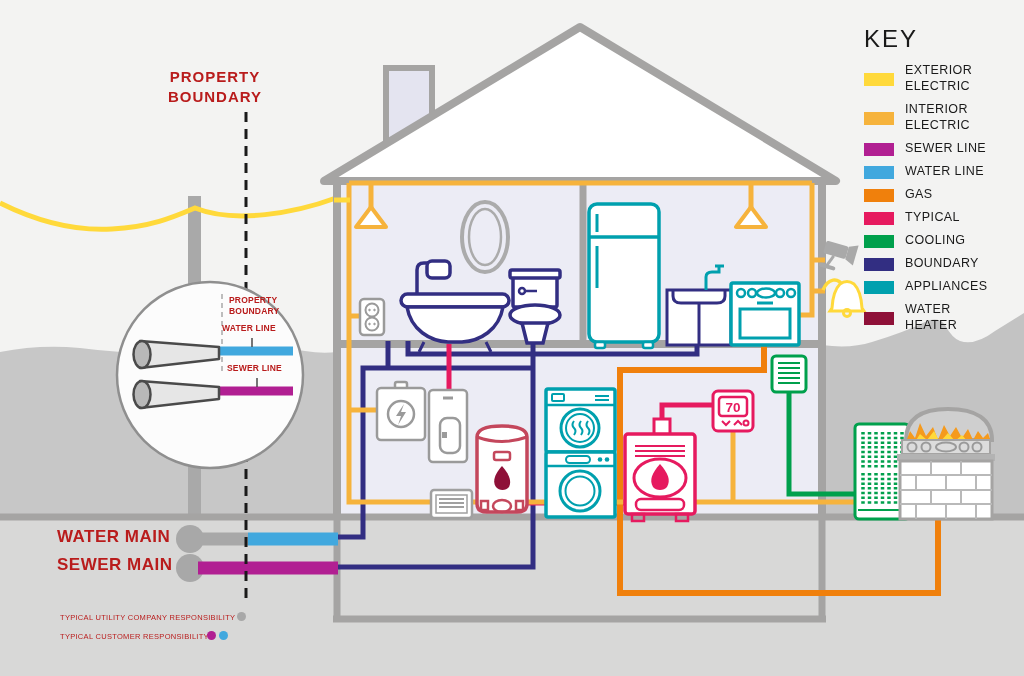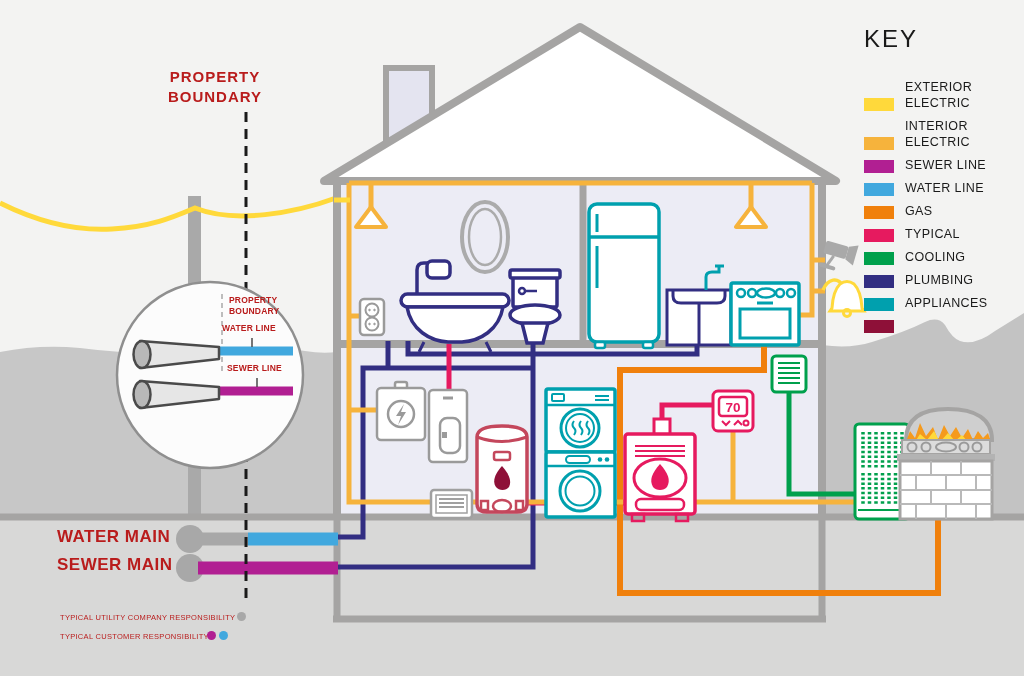--- a/index.html
+++ b/index.html
@@ -17,22 +17,22 @@
   .dot{position:absolute;border-radius:50%;width:9px;height:9px;}
   .dot-gray{left:237px;top:612px;background:#a8a8a8;}
   .dot-mag{left:207px;top:631px;background:#B11F92;}
   .dot-blue{left:219px;top:631px;background:#41A8DE;}
   .ins{font-size:8.5px;font-weight:800;letter-spacing:.2px;line-height:1.35;}
   .ins-pb{left:229px;top:295px;width:78px;}
   .ins-wl{left:222px;top:323px;}
   .ins-sl{left:227px;top:363px;}
   .ins-home{left:165px;top:403px;width:95px;text-align:center;}
   .key{position:absolute;left:864px;top:25px;width:150px;}
-  .key-title{font-size:24px;font-weight:500;letter-spacing:2px;margin-bottom:26px;}
-  .key-row{display:flex;gap:11px;margin-bottom:7px;align-items:flex-end;}
+  .key-title{font-size:24px;font-weight:500;letter-spacing:2px;margin-bottom:9px;}
+  .key-row{display:flex;gap:11px;margin-bottom:7px;align-items:center;}
   .swatch{width:30px;height:13px;flex:none;margin-top:2px;}
   .key-label{font-size:12.5px;font-weight:500;letter-spacing:.4px;line-height:1.28;width:100px;}
 </style>
 </head>
 <body>
 
 <div class="stage">
 
 <svg width="1024" height="676" viewBox="0 0 1024 676">
 
@@ -327,24 +327,25 @@
   <div class="key-row">
     <span class="swatch" style="background-color: rgb(230, 26, 95);"></span>
     <span class="key-label">TYPICAL</span>
       </div>
   <div class="key-row">
     <span class="swatch" style="background-color: rgb(0, 160, 76);"></span>
     <span class="key-label">COOLING</span>
       </div>
   <div class="key-row">
     <span class="swatch" style="background-color: rgb(50, 46, 130);"></span>
-    <span class="key-label">PLUMBING</span>
+    <span class="key-label">BOUNDARY</span>
       </div>
   <div class="key-row">
     <span class="swatch" style="background-color: rgb(0, 160, 174);"></span>
     <span class="key-label">APPLIANCES</span>
       </div>
   <div class="key-row">
     <span class="swatch" style="background-color: rgb(142, 16, 56);"></span>
+    <span class="key-label">WATER HEATER</span>
       </div>
 </div>
 
 </div>
 
 </body></html>

